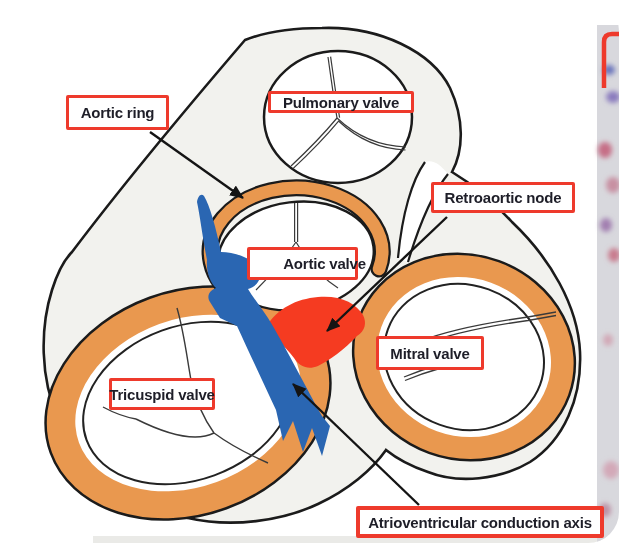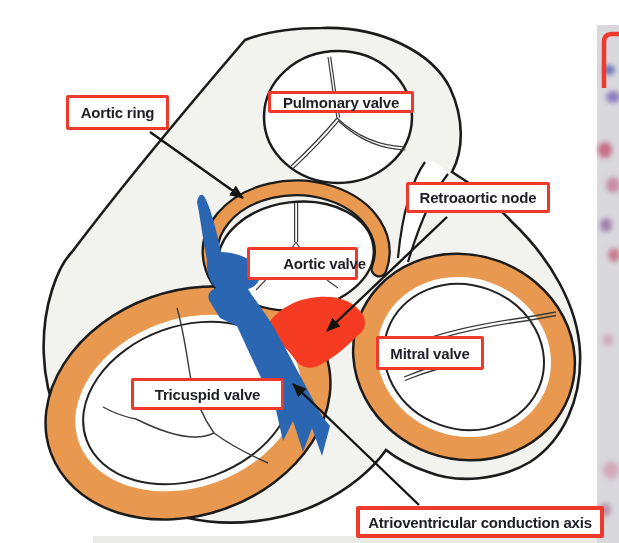--- a/index.html
+++ b/index.html
@@ -1,34 +1,35 @@
 <!DOCTYPE html>
 <html style="--c-shape: #F2F2EE; --c-outline: #1B1B1B; --c-orange: #E9984F; --c-blue: #2A66B2; --c-red: #F53B21; --c-label-border: #EE3A2C; --c-label-text: #1E1E28; --c-leaflet: #3A3A3A; --c-strip: #D8D8DD; --c-bottomstrip: #EAEAE7;"><head>
 <meta charset="utf-8">
 <style>
   html,body{margin:0;padding:0;background:#ffffff;}
   #stage{
     position:relative;width:619px;height:543px;background:#ffffff;overflow:hidden;
     font-family:"Liberation Sans", sans-serif;
+    border-radius:31px;
   }
   #diagram-svg{position:absolute;left:0;top:0;}
   .callout{
     position:absolute;box-sizing:border-box;
     background:#ffffff;border:3px solid var(--c-label-border,#EE3A2C);
     border-radius:2px;display:flex;align-items:center;justify-content:center;
     font-weight:700;font-size:15px;color:var(--c-label-text,#1E1E28);
     white-space:nowrap;letter-spacing:-0.2px;line-height:1;
   }
   .callout.thick{border-width:4px;}
   #cl-aortic-ring   {left:66px; top:95px;  width:103px;height:35px;}
   #cl-pulmonary     {left:268px;top:91px;  width:146px;height:22px;text-align:right;}
-  #cl-retroaortic   {left:406px;top:182px; width:144px;height:31px;}
+  #cl-retroaortic   {left:431px;top:182px; width:144px;height:31px;}
   #cl-aortic-valve  {left:247px;top:247px; width:111px;height:33px;padding-left:44px;}
   #cl-mitral        {left:376px;top:336px; width:108px;height:34px;}
-  #cl-tricuspid     {left:109px;top:378px; width:153px;height:32px;margin-left:22px;}
+  #cl-tricuspid     {left:109px;top:378px; width:106px;height:32px;}
   #cl-av-axis       {left:356px;top:506px; width:248px;height:32px;}
 </style>
 </head>
 <body>
 
 <div id="stage">
 
   <svg id="diagram-svg" width="619" height="543" viewBox="0 0 619 543">
     <defs>
       <marker id="ah" markerUnits="userSpaceOnUse" markerWidth="16" markerHeight="14" refX="13" refY="6" orient="auto">

